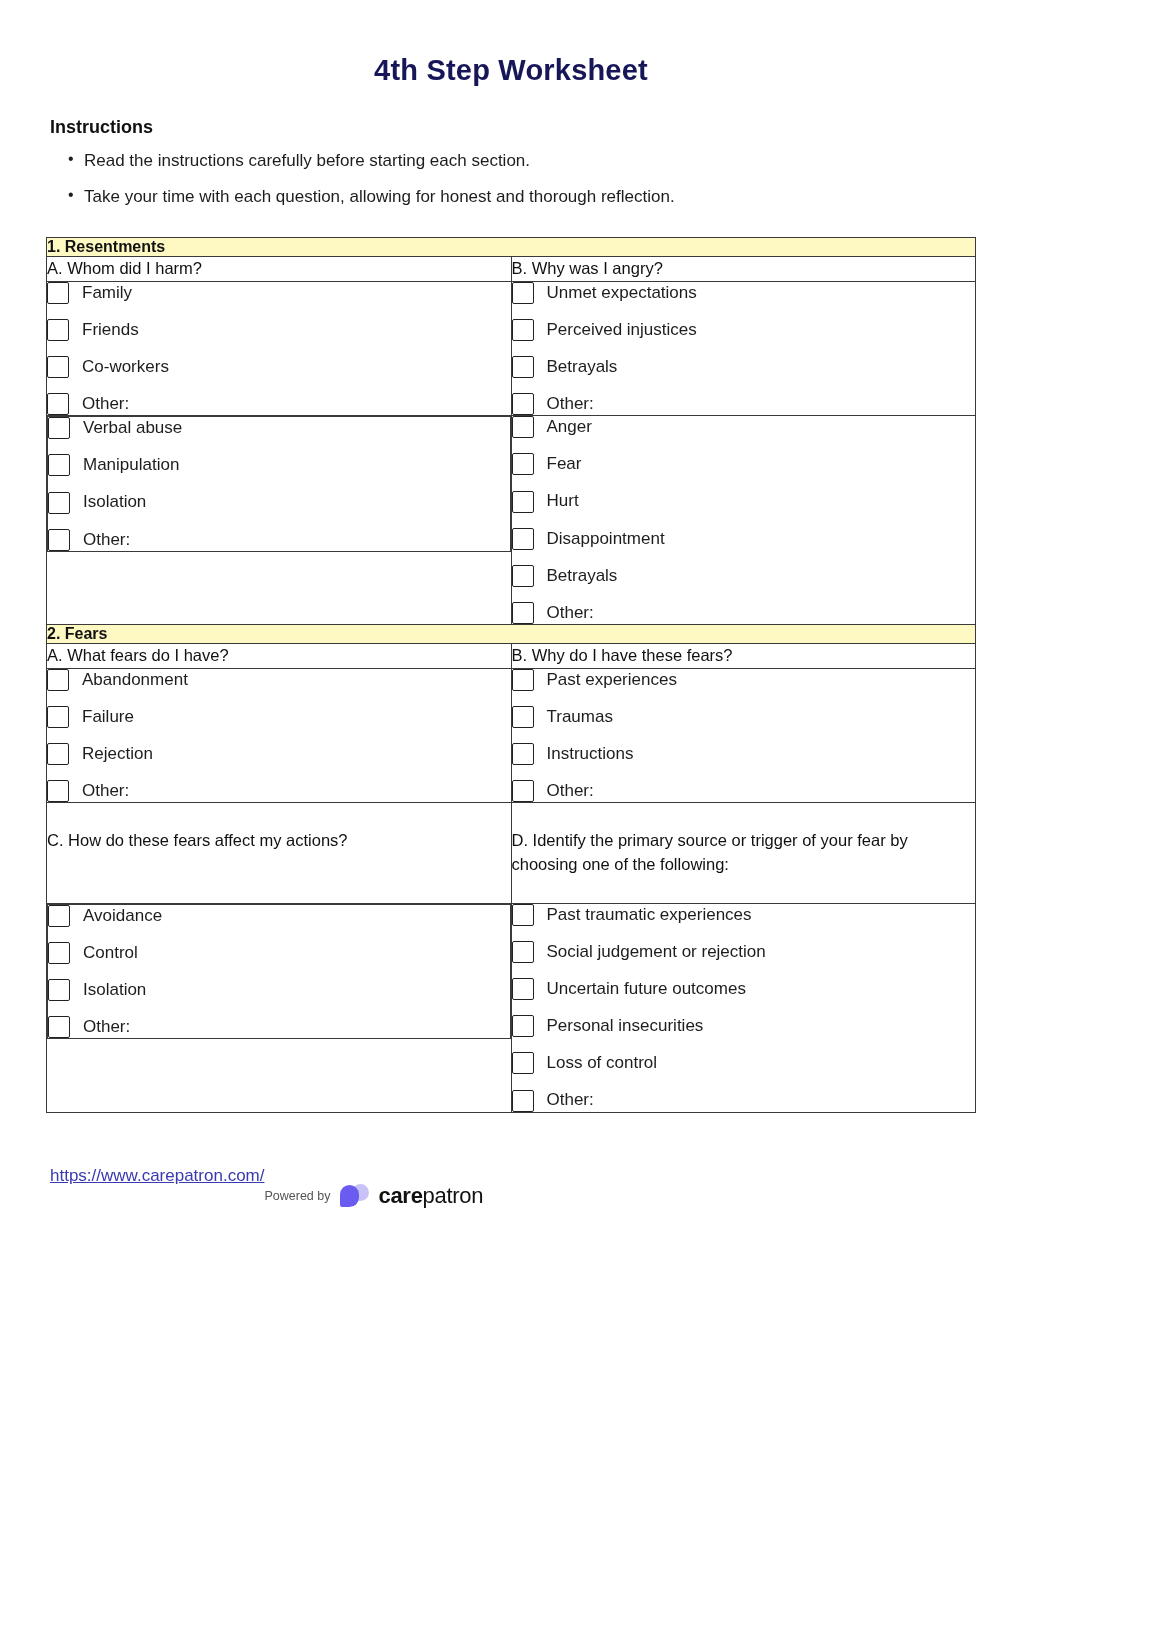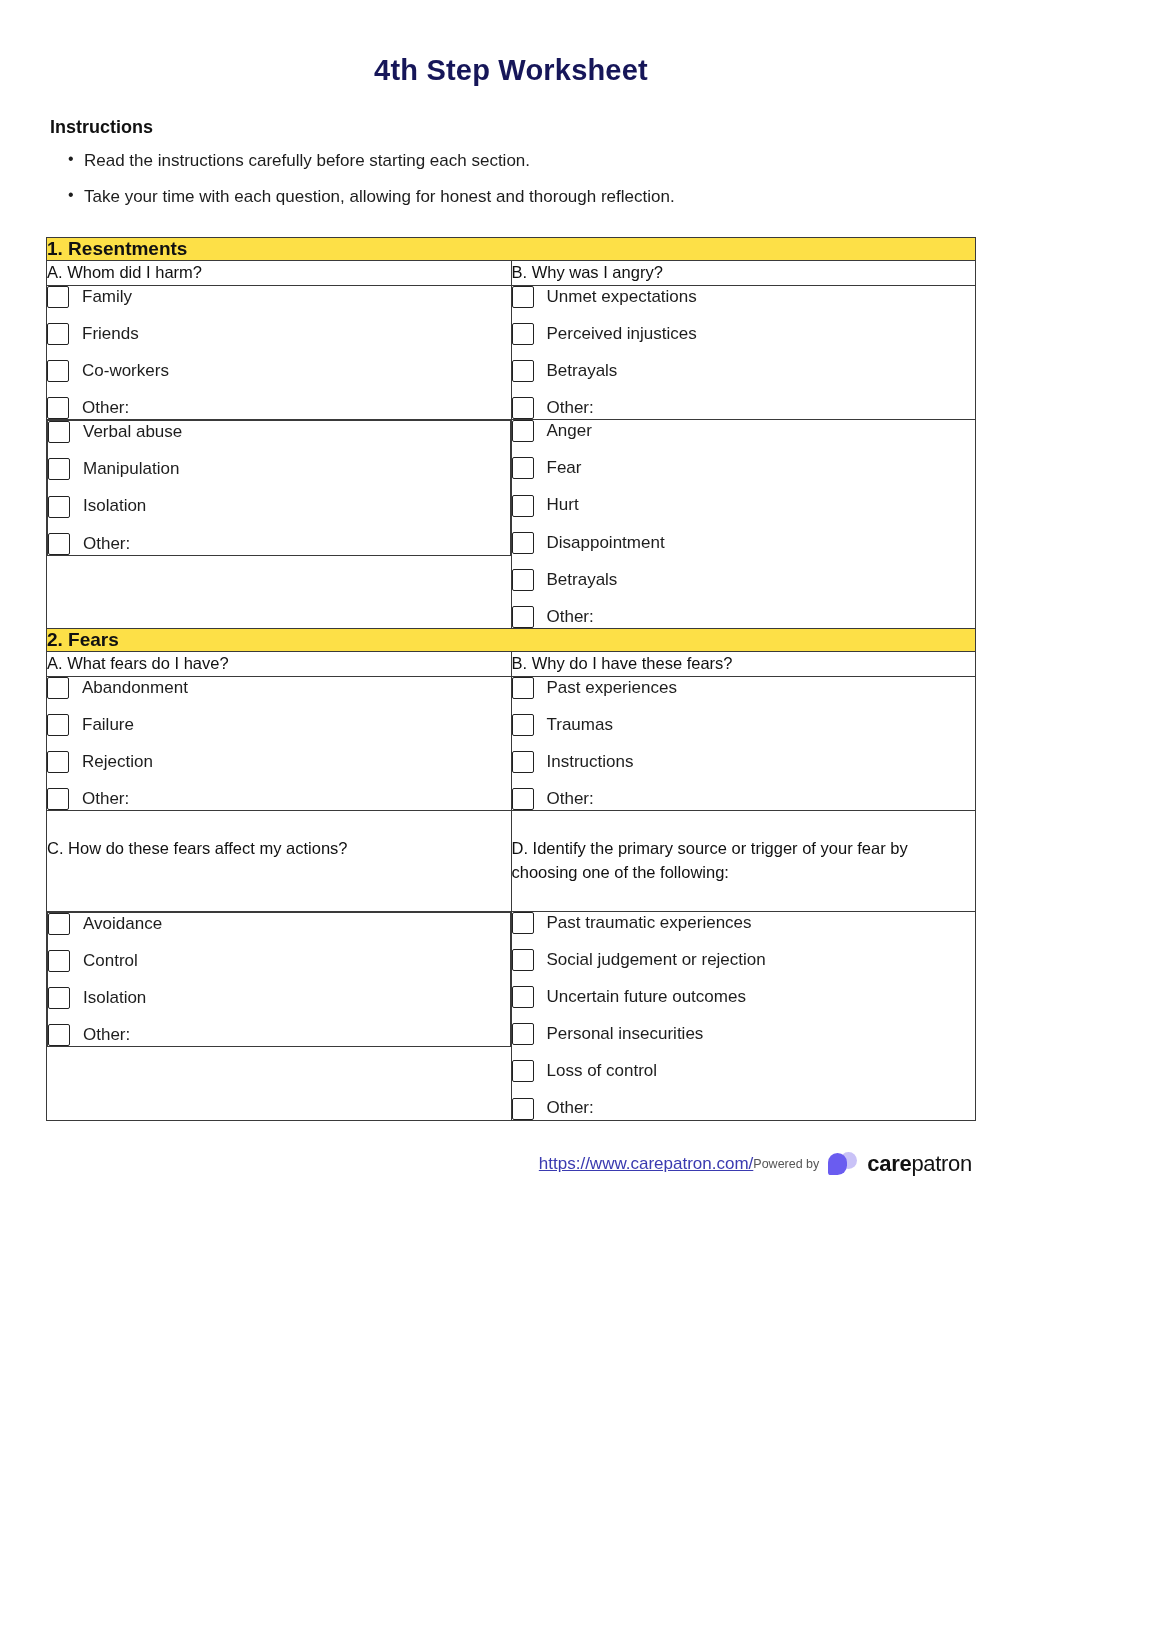--- a/index.html
+++ b/index.html
@@ -62,23 +62,23 @@
     border-collapse: collapse;
     table-layout: fixed;
     border: 1px solid #3a3a3a;
   }
   table.form td {
     border: 1px solid #3a3a3a;
     vertical-align: top;
     padding: 0;
   }
   .section-header {
-    background: #fde047;
+    background: #fef9c3;
     font-weight: bold;
-    font-size: 19px;
+    font-size: 16px;
     padding: 15px 0 15px 24px;
     color: #111;
   }
   .qhead {
     font-weight: normal;
     font-size: 16.5px;
     line-height: 1.45;
     padding: 20px 26px 20px 18px;
     color: #111;
   }
@@ -113,33 +113,34 @@
     margin-right: 13px;
     flex: 0 0 auto;
     display: inline-block;
   }
   .opt-label { line-height: 1.3; }
   .pad-med { padding-left: 44px; }
 
   .footer {
     display: flex;
     align-items: center;
-    justify-content: flex-end;
+    justify-content: flex-start;
     margin-top: 30px;
     padding: 0 4px;
   }
   .footer-link {
     font-size: 17px;
     color: #3a3ab0;
     text-decoration: underline;
   }
   .brand {
     display: flex;
     align-items: center;
     gap: 9px;
+    margin-top: 40px;
   }
   .brand-powered {
     font-size: 12.5px;
     color: #555;
   }
   .brand-mark {
     position: relative;
     width: 30px;
     height: 26px;
   }

